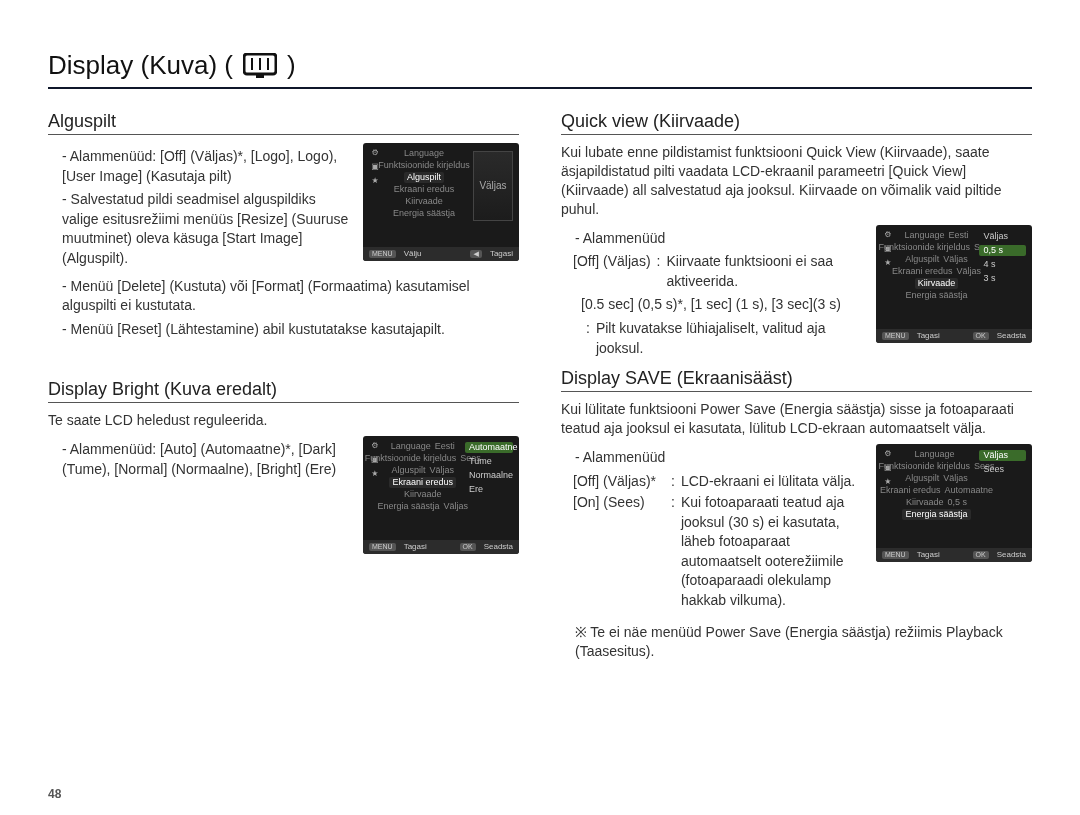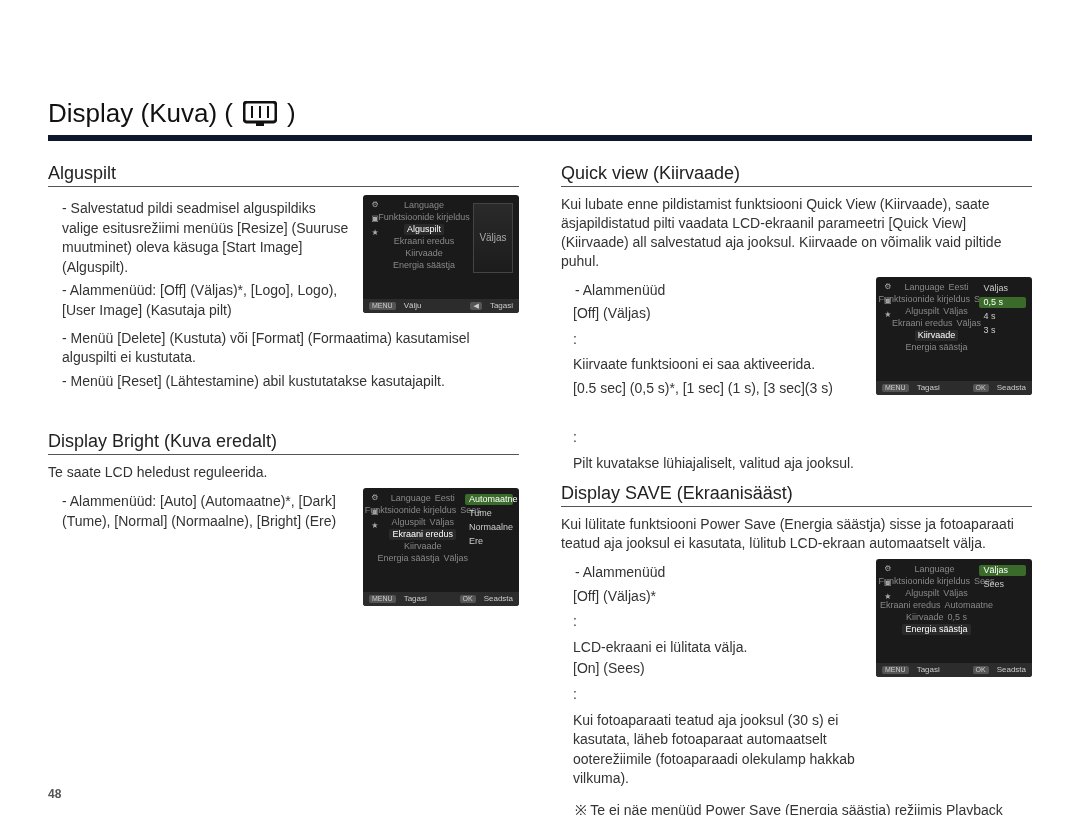--- a/index.html
+++ b/index.html
@@ -11,28 +11,27 @@
     height: 815px;
     position: relative;
     font-size: 14px;
   }
   .page {
     padding: 50px 48px 20px 48px;
   }
   .title-row {
     display: flex;
     align-items: center;
-    border-bottom: 6px solid #0f172a;
+    border-bottom: 2px solid #0f172a;
     padding-bottom: 6px;
     margin-bottom: 14px;
     gap: 10px;
     font-size: 26px;
     font-weight: 400;
     color: #111;
-    margin-top: 48px;
   }
   .title-row svg { flex-shrink: 0; }
   .columns {
     display: flex;
     gap: 42px;
   }
   .col {
     flex: 1 1 50%;
     min-width: 0;
   }
@@ -148,21 +147,20 @@
     background: #555;
     padding: 0 3px;
     border-radius: 2px;
     font-size: 7px;
   }
   .def-row {
     display: flex;
     margin: 2px 0 2px 12px;
     gap: 6px;
     line-height: 1.4;
-    flex-direction: column;
   }
   .def-k { flex: 0 0 auto; }
   .def-c { flex: 0 0 auto; }
   .def-v { flex: 1 1 auto; }
   .pnum {
     position: absolute;
     bottom: 14px;
     left: 48px;
     font-size: 12px;
     font-weight: bold;
@@ -186,22 +184,22 @@
   </div>
 
   <div class="columns">
 
     <div class="col">
 
       <div class="section-h">Alguspilt</div>
 
       <div class="with-shot">
         <div class="txt">
+          <div class="indent">- Alammenüüd: [Off] (Väljas)*, [Logo], Logo), [User Image] (Kasutaja pilt)</div>
           <div class="indent">- Salvestatud pildi seadmisel alguspildiks valige esitusrežiimi menüüs [Resize] (Suuruse muutminet) oleva käsuga [Start Image] (Alguspilt).</div>
-          <div class="indent">- Alammenüüd: [Off] (Väljas)*, [Logo], Logo), [User Image] (Kasutaja pilt)</div>
         </div>
         <div class="shot">
 
           <div class="lcd" style="width:156px;height:112px">
             <div class="lcd-body">
               <div class="lcd-ico-col">
                 <span>⚙</span>
                   <span>▣</span>
                   <span>★</span>
               </div>
@@ -288,21 +286,21 @@
       <div class="para">Kui lubate enne pildistamist funktsiooni Quick View (Kiirvaade), saate äsjapildistatud pilti vaadata LCD-ekraanil parameetri [Quick View] (Kiirvaade) all salvestatud aja jooksul. Kiirvaade on võimalik vaid piltide puhul.</div>
 
       <div class="with-shot">
         <div class="txt">
           <div class="indent">- Alammenüüd</div>
           <div class="def-row">
             <span class="def-k">[Off] (Väljas)</span>
             <span class="def-c">:</span>
             <span class="def-v">Kiirvaate funktsiooni ei saa aktiveerida.</span>
           </div>
-          <div class="indent" style="margin-left:12px">[0.5 sec] (0,5 s)*, [1 sec] (1 s), [3 sec](3 s)</div>
+          <div class="indent" style="margin-left:20px">[0.5 sec] (0,5 s)*, [1 sec] (1 s), [3 sec](3 s)</div>
           <div class="def-row">
             <span class="def-k" style="visibility:hidden">x</span>
             <span class="def-c">:</span>
             <span class="def-v">Pilt kuvatakse lühiajaliselt, valitud aja jooksul.</span>
           </div>
         </div>
         <div class="shot">
           <div class="lcd" style="width:156px;height:112px">
             <div class="lcd-body">
               <div class="lcd-ico-col">

